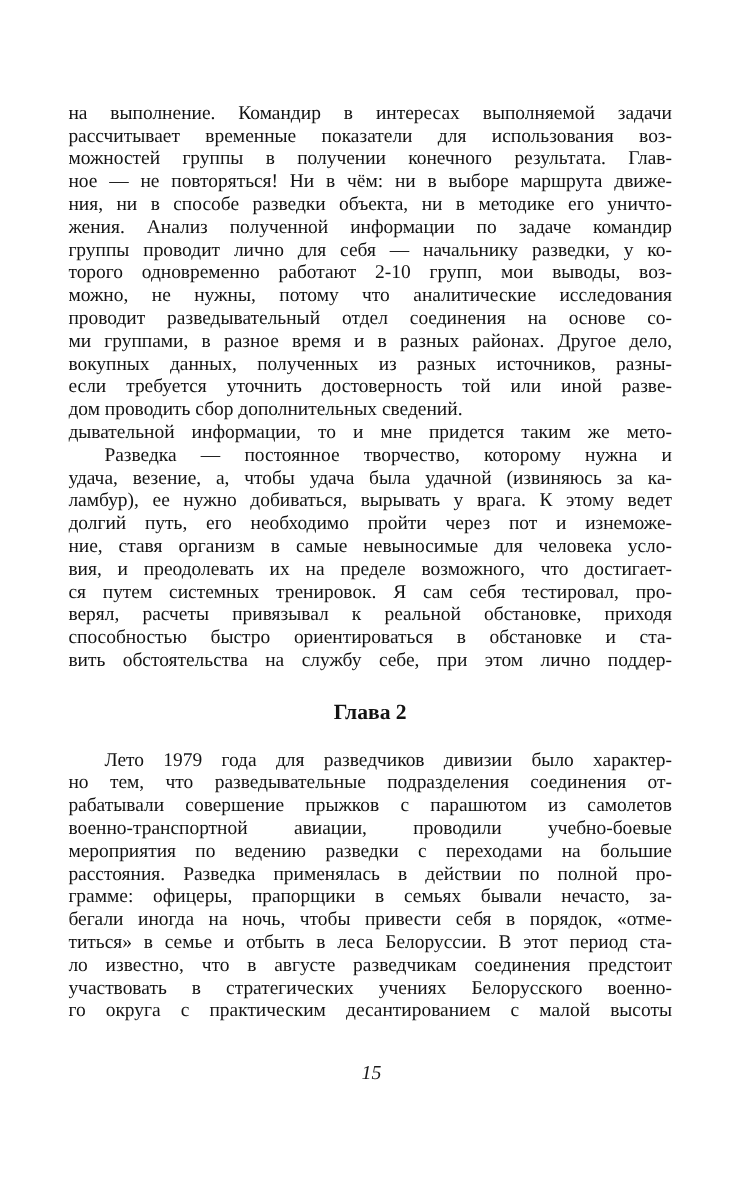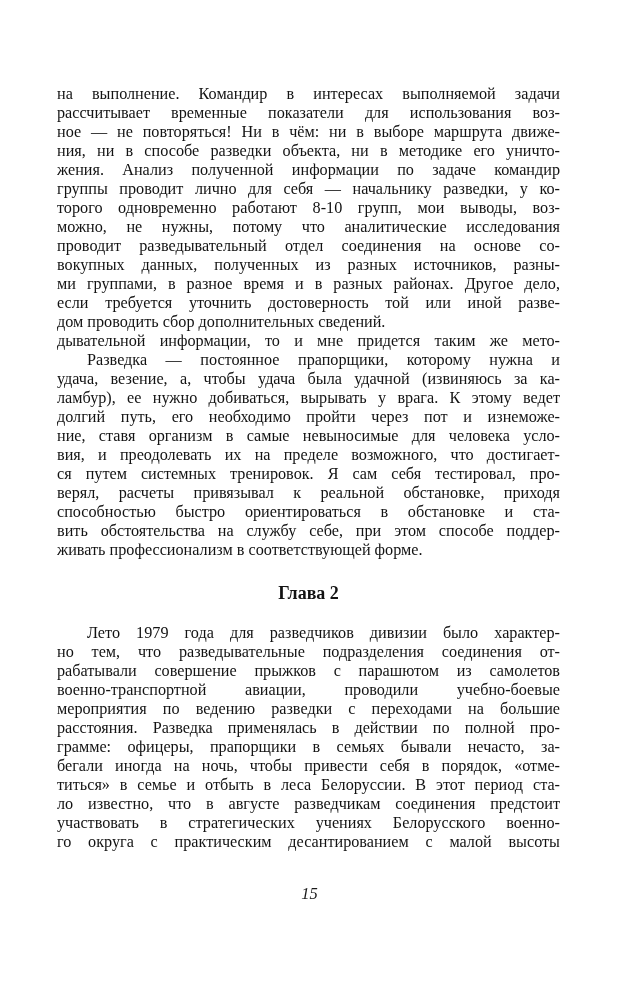--- a/index.html
+++ b/index.html
@@ -56,45 +56,45 @@
   }
 </style>
 </head>
 <body>
 
 <div class="book-page">
   <div class="text-block" id="text-block">
       <div class="para">
         <div class="line">на выполнение. Командир в интересах выполняемой задачи</div>
         <div class="line">рассчитывает временные показатели для использования воз-</div>
+        <div class="line">можностей группы в получении конечного результата. Глав-</div>
         <div class="line">ное — не повторяться! Ни в чём: ни в выборе маршрута движе-</div>
         <div class="line">ния, ни в способе разведки объекта, ни в методике его уничто-</div>
         <div class="line">жения. Анализ полученной информации по задаче командир</div>
         <div class="line">группы проводит лично для себя — начальнику разведки, у ко-</div>
-        <div class="line">торого одновременно работают 8-10 групп, мои выводы, воз-</div>
+        <div class="line">торого одновременно работают 2-10 групп, мои выводы, воз-</div>
         <div class="line">можно, не нужны, потому что аналитические исследования</div>
         <div class="line">проводит разведывательный отдел соединения на основе со-</div>
+        <div class="line">ми группами, в разное время и в разных районах. Другое дело,</div>
         <div class="line">вокупных данных, полученных из разных источников, разны-</div>
-        <div class="line">ми группами, в разное время и в разных районах. Другое дело,</div>
         <div class="line">если требуется уточнить достоверность той или иной разве-</div>
         <div class="line lastline">дом проводить сбор дополнительных сведений.</div>
         <div class="line">дывательной информации, то и мне придется таким же мето-</div>
       </div>
       <div class="para">
-        <div class="line indent">Разведка — постоянное прапорщики, которому нужна и</div>
+        <div class="line indent">Разведка — постоянное творчество, которому нужна и</div>
         <div class="line">удача, везение, а, чтобы удача была удачной (извиняюсь за ка-</div>
         <div class="line">ламбур), ее нужно добиваться, вырывать у врага. К этому ведет</div>
         <div class="line">долгий путь, его необходимо пройти через пот и изнеможе-</div>
         <div class="line">ние, ставя организм в самые невыносимые для человека усло-</div>
         <div class="line">вия, и преодолевать их на пределе возможного, что достигает-</div>
         <div class="line">ся путем системных тренировок. Я сам себя тестировал, про-</div>
         <div class="line">верял, расчеты привязывал к реальной обстановке, приходя</div>
         <div class="line">способностью быстро ориентироваться в обстановке и ста-</div>
-        <div class="line">вить обстоятельства на службу себе, при этом способе поддер-</div>
-        <div class="line lastline">живать профессионализм в соответствующей форме.</div>
+        <div class="line">вить обстоятельства на службу себе, при этом лично поддер-</div>
       </div>
       <div class="chapter-heading">Глава 2</div>
       <div class="para">
         <div class="line indent">Лето 1979 года для разведчиков дивизии было характер-</div>
         <div class="line">но тем, что разведывательные подразделения соединения от-</div>
         <div class="line">рабатывали совершение прыжков с парашютом из самолетов</div>
         <div class="line">военно-транспортной авиации, проводили учебно-боевые</div>
         <div class="line">мероприятия по ведению разведки с переходами на большие</div>
         <div class="line">расстояния. Разведка применялась в действии по полной про-</div>
         <div class="line">грамме: офицеры, прапорщики в семьях бывали нечасто, за-</div>

